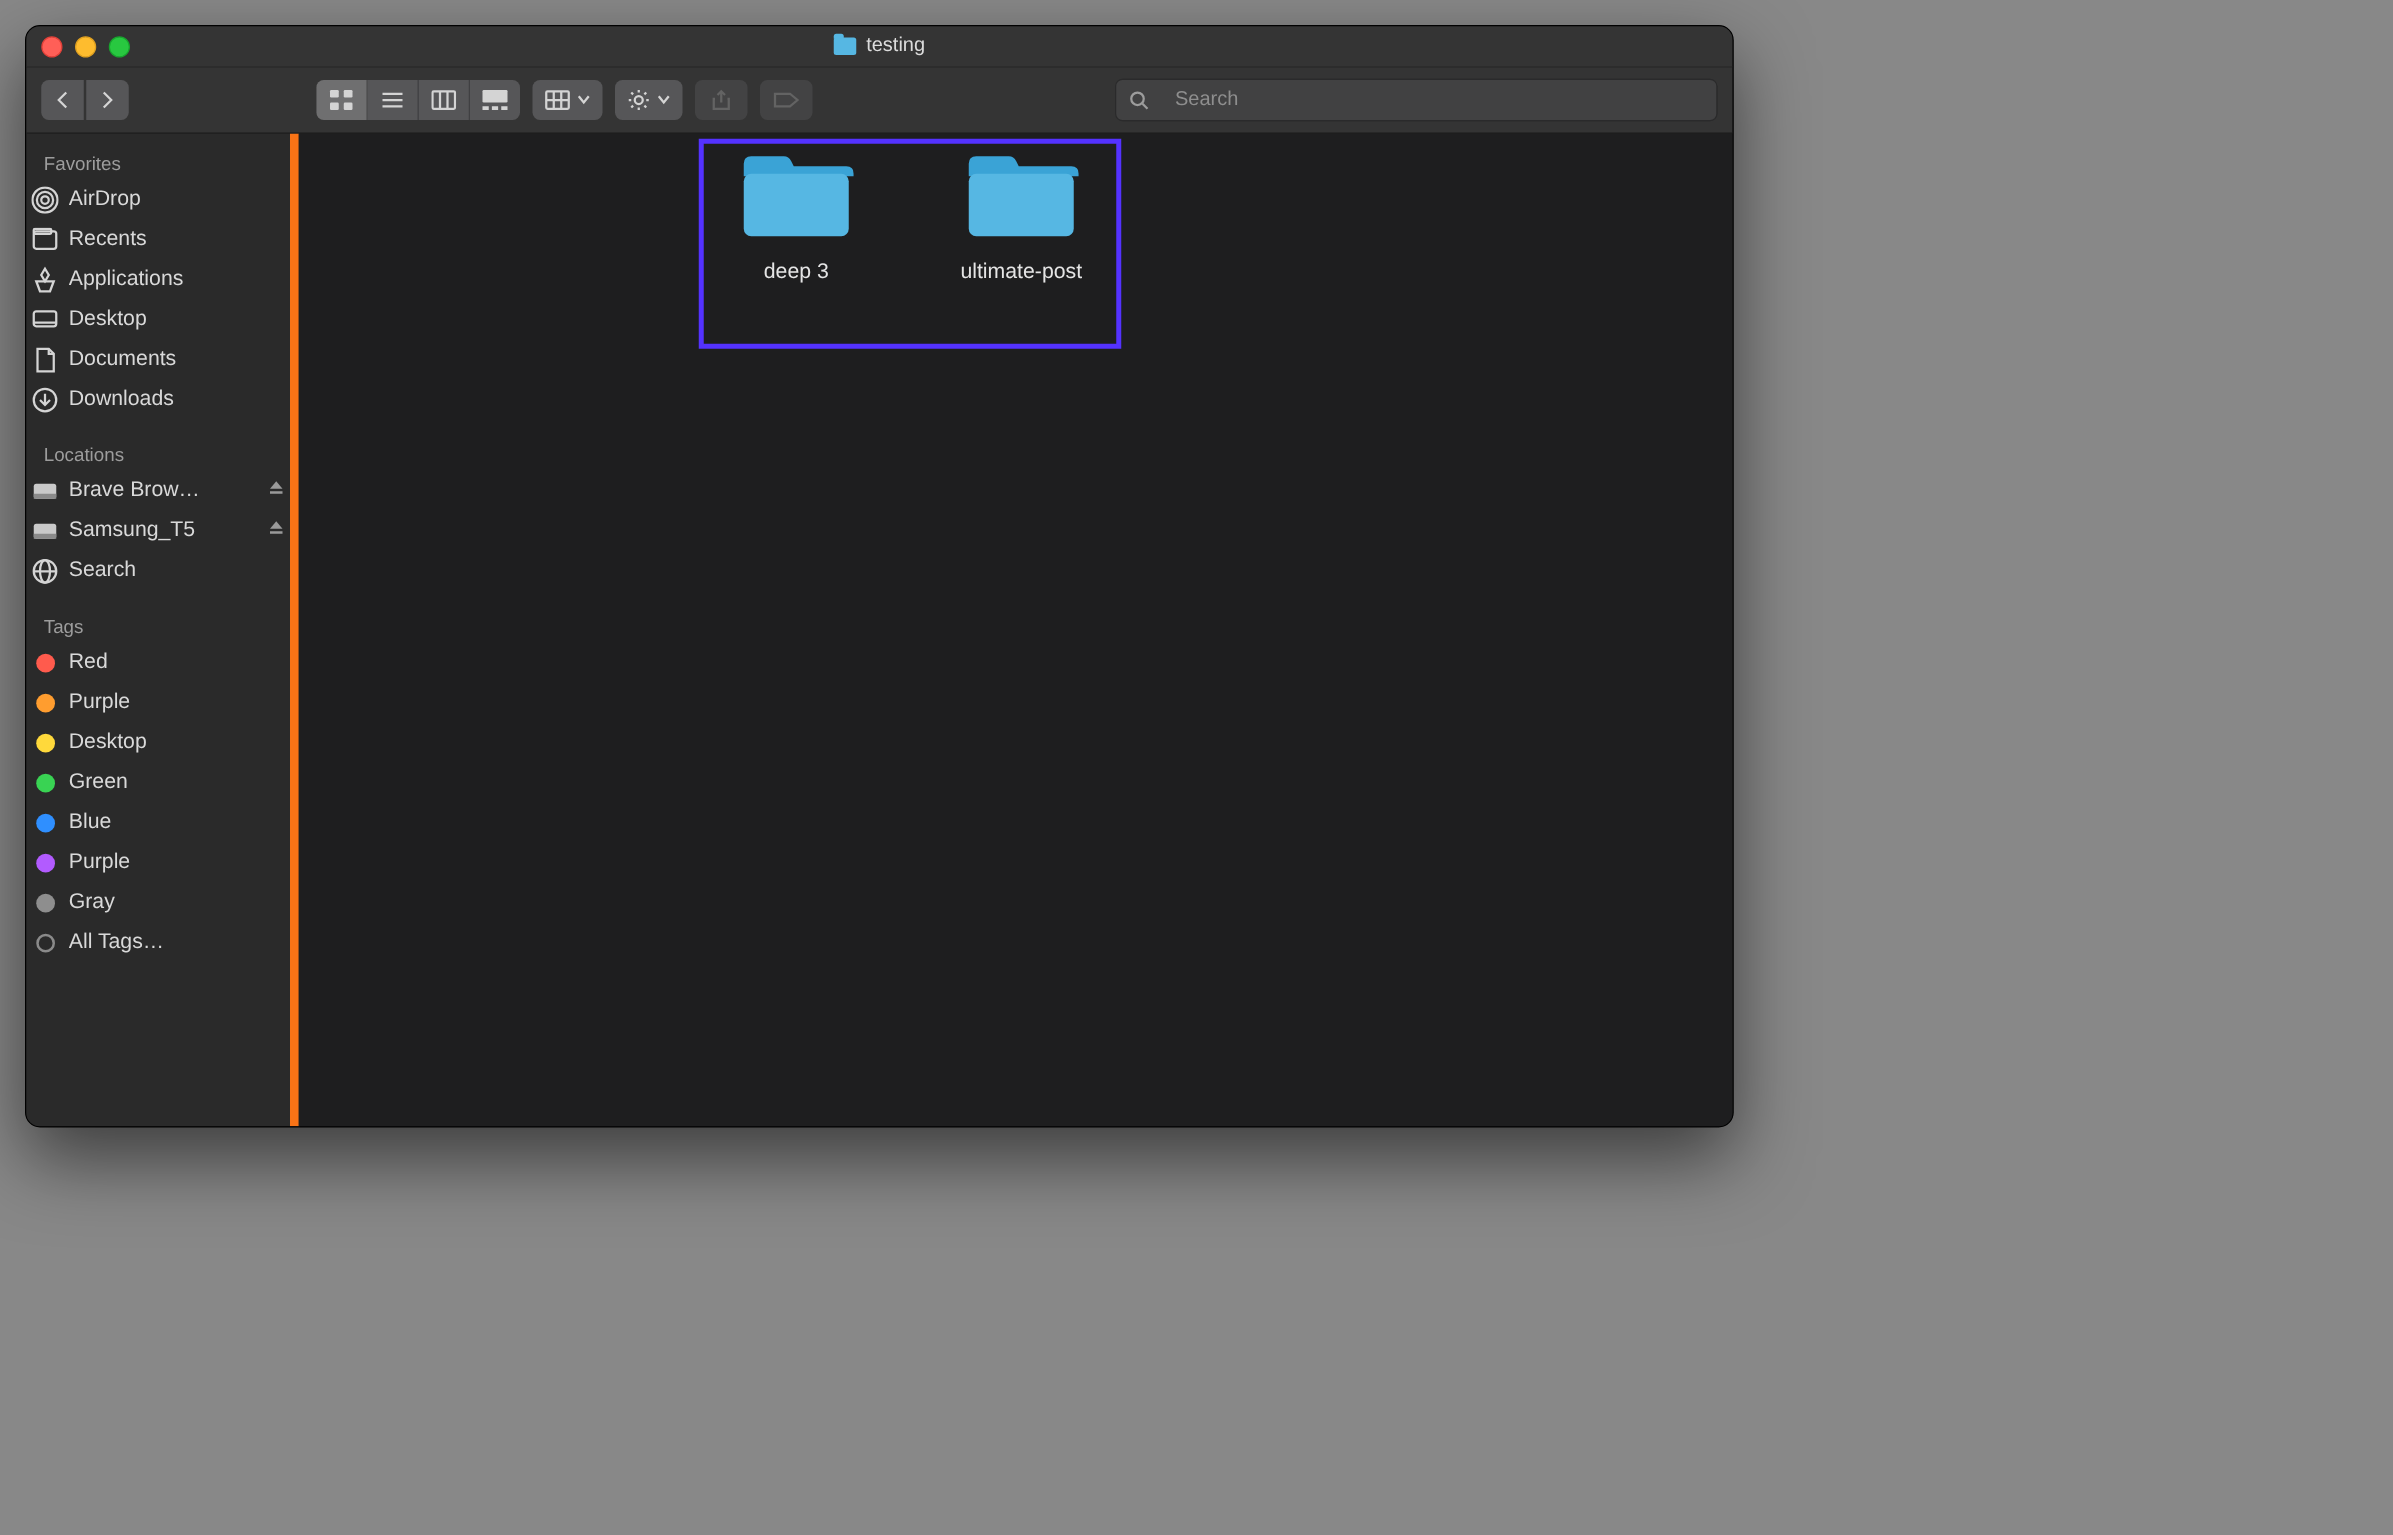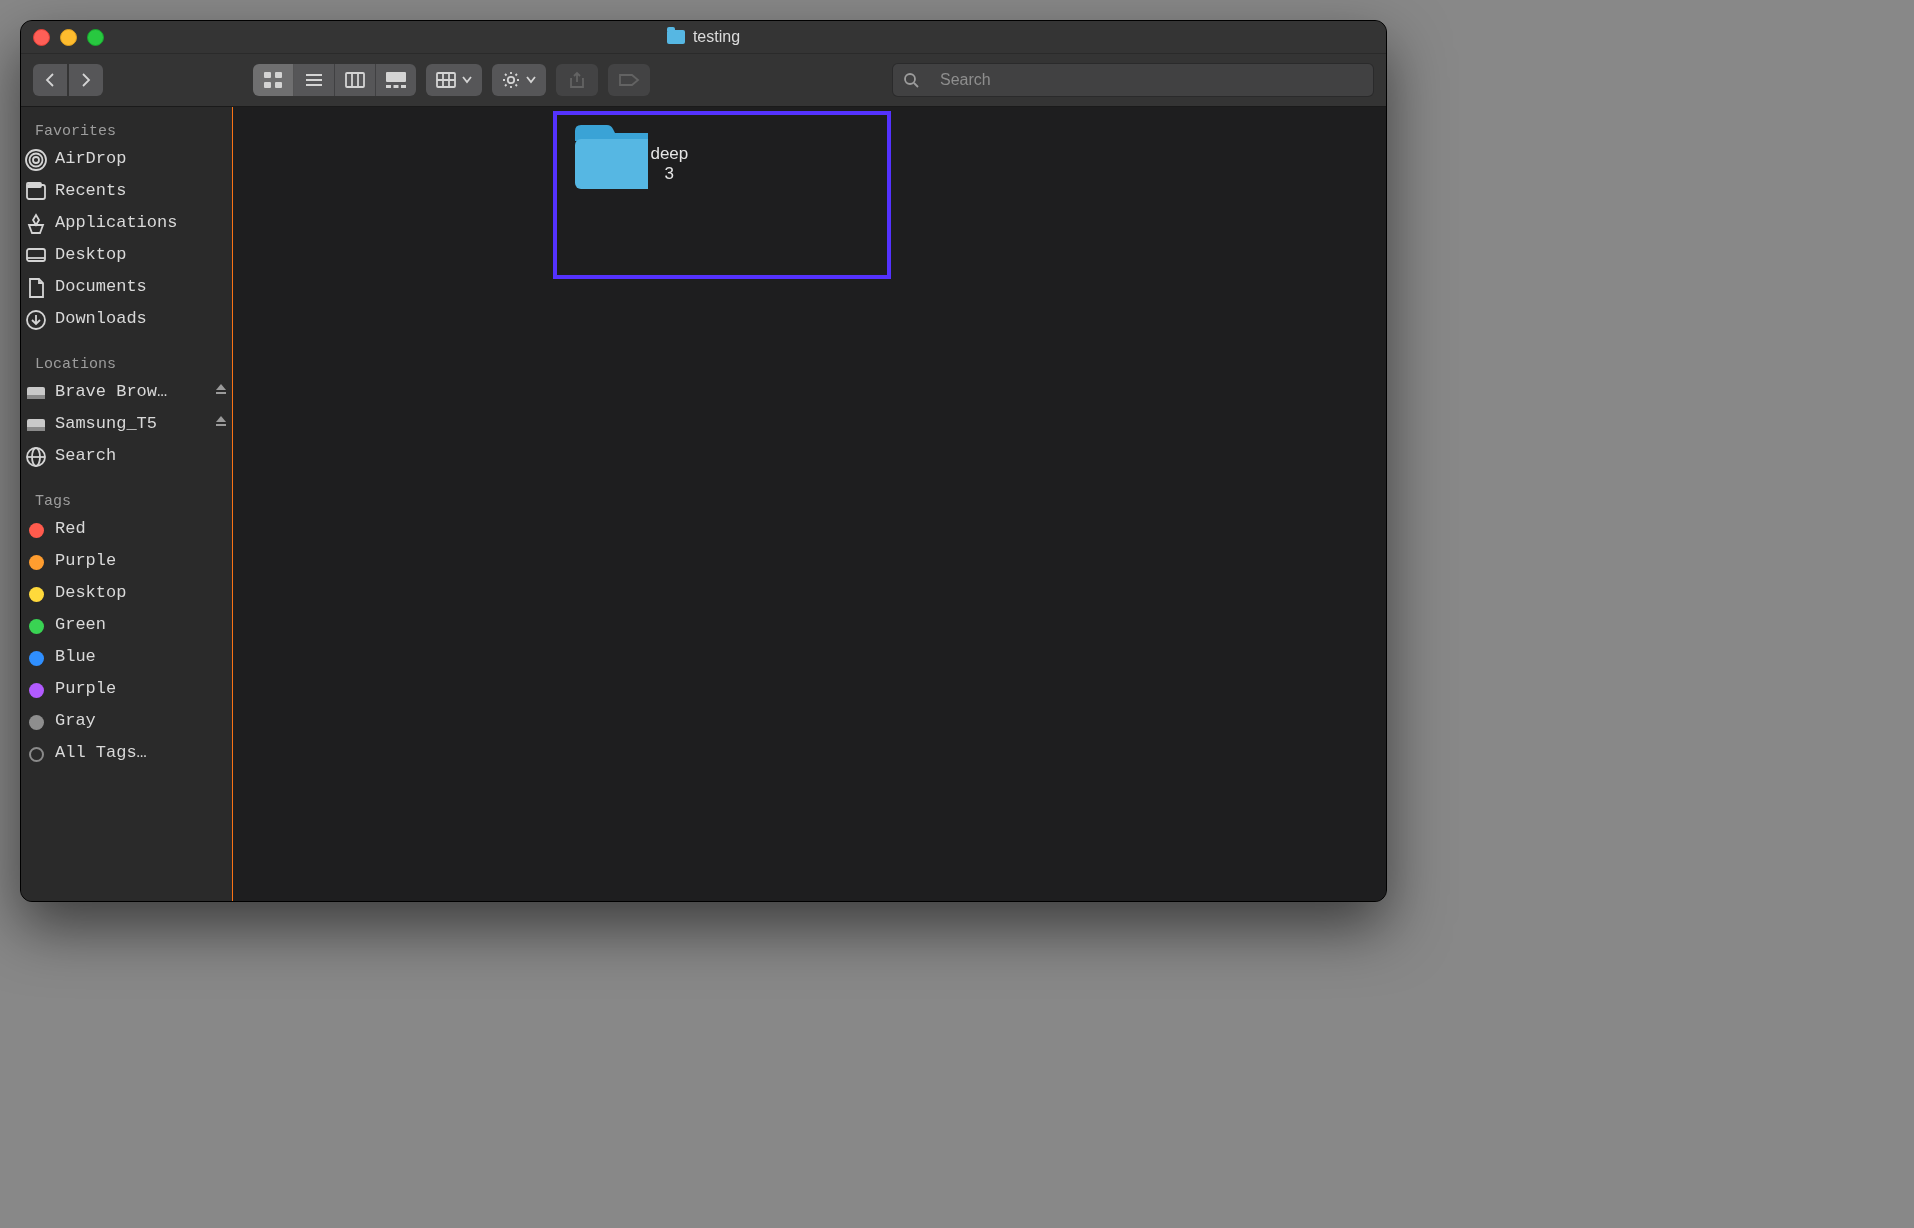--- a/index.html
+++ b/index.html
@@ -64,42 +64,41 @@
     display:flex;align-items:center;gap:19px;padding:0 10px;
     border:1px solid rgba(0,0,0,.35);
   }
   .search input{background:transparent;border:none;outline:none;color:var(--txt);font-size:16px;flex:1;}
   .search input::placeholder{color:#8e8e8e;}
 
   
   .body{flex:1;display:flex;min-height:0;}
   .sidebar{
     width:211px;background:var(--bg-sidebar);padding:10px 0 10px 0;
-    overflow:hidden;border-right:1px solid #f97316;
+    overflow:hidden;border-right:7px solid #f97316;
     font-size:17px;
-    font-family:Liberation Mono, monospace;
   }
   .section-title{color:var(--txt-dim);font-size:15px;padding:6px 14px 4px;}
   .sb-item{
     display:flex;align-items:flex-start;gap:8px;padding:5px 4px;color:#d9d9d9;
     white-space:nowrap;overflow:hidden;text-overflow:ellipsis;
   }
   .sb-item .ico{width:22px;height:22px;display:flex;align-items:center;justify-content:center;flex:0 0 22px;}
   .sb-item .lbl{flex:1;overflow:hidden;text-overflow:ellipsis;}
   .sb-item .eject{color:#8a8a8a;margin-left:4px;}
   .tag-dot{width:15px;height:15px;border-radius:50%;}
   .tag-dot.outline{background:transparent;border:2px solid #8a8a8a;box-sizing:border-box;}
 
   .content{flex:1;background:var(--bg-content);position:relative;}
   .sel-box{
     position:absolute; left:320px; top:4px; width:330px; height:160px;
     border:4px solid var(--sel-border);
   }
   .items{position:absolute;left:338px;top:14px;display:flex;gap:60px;}
-  .fitem{display:flex;flex-direction:row;align-items:center;width:120px;}
+  .fitem{display:flex;flex-direction:column;align-items:center;width:120px;}
   .fname{color:#e5e5e5;font-size:17px;margin-top:14px;text-align:center;}
 
   
   .stroke{stroke:#d4d4d4;stroke-width:1.8;fill:none;}
   .fillw{fill:#d4d4d4;}
   .stroke-dim{stroke:#9c9c9c;stroke-width:1.8;fill:none;}
 </style>
 </head>
 <body>
 
@@ -384,18 +383,25 @@
       <div class="content">
         <div class="sel-box"></div>
         <div class="items" id="items-container">
             <div class="fitem">
               <svg width="92" height="72">
                 <path fill="#3aa3d6" d="M4 10 q0 -6 6 -6 h26 q4 0 6 4 l2 4 h42 q6 0 6 6 v2 H4 Z"></path>
                 <rect fill="#56b7e3" x="4" y="18" width="84" height="50" rx="6"></rect>
               </svg>
               <div class="fname">deep 3</div>
             </div>
+            <div class="fitem">
+              <svg width="92" height="72">
+                <path fill="#3aa3d6" d="M4 10 q0 -6 6 -6 h26 q4 0 6 4 l2 4 h42 q6 0 6 6 v2 H4 Z"></path>
+                <rect fill="#56b7e3" x="4" y="18" width="84" height="50" rx="6"></rect>
+              </svg>
+              <div class="fname">ultimate-post</div>
+            </div>
           </div>
       </div>
     </div>
 
   </div>
 </div>
 
 </body></html>

